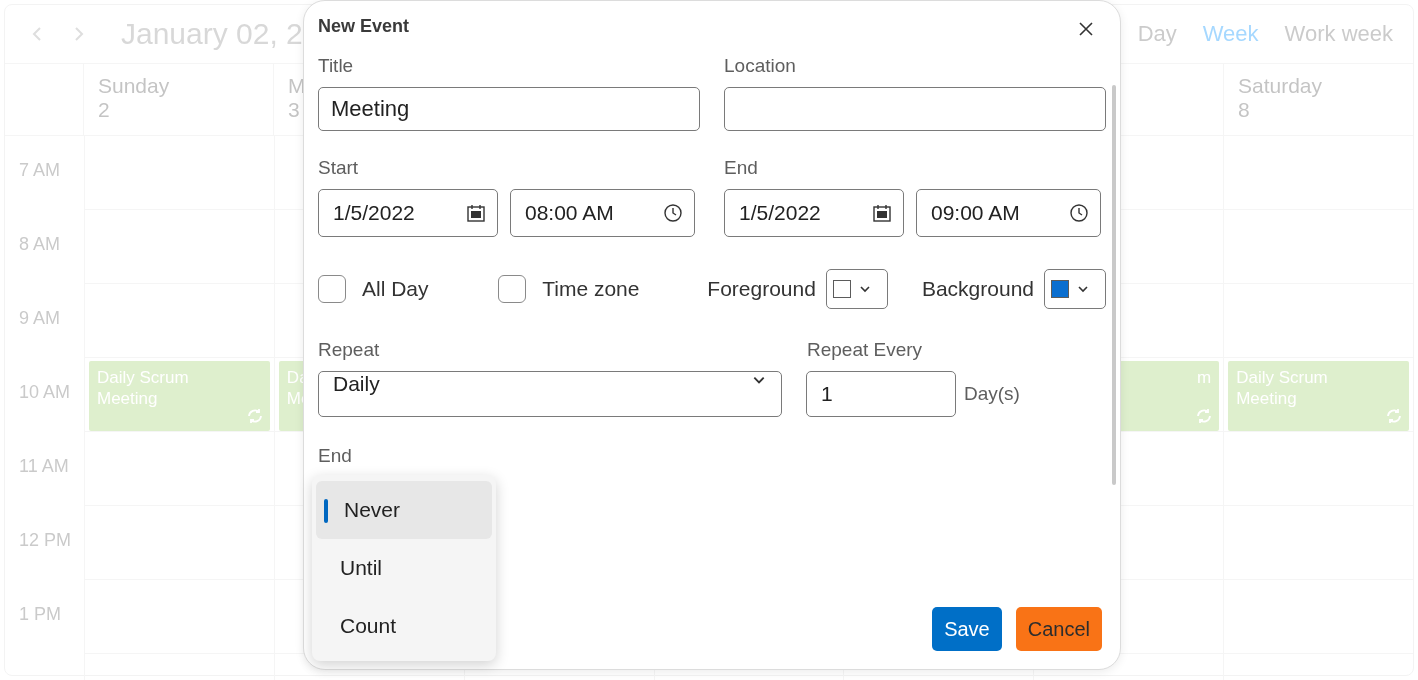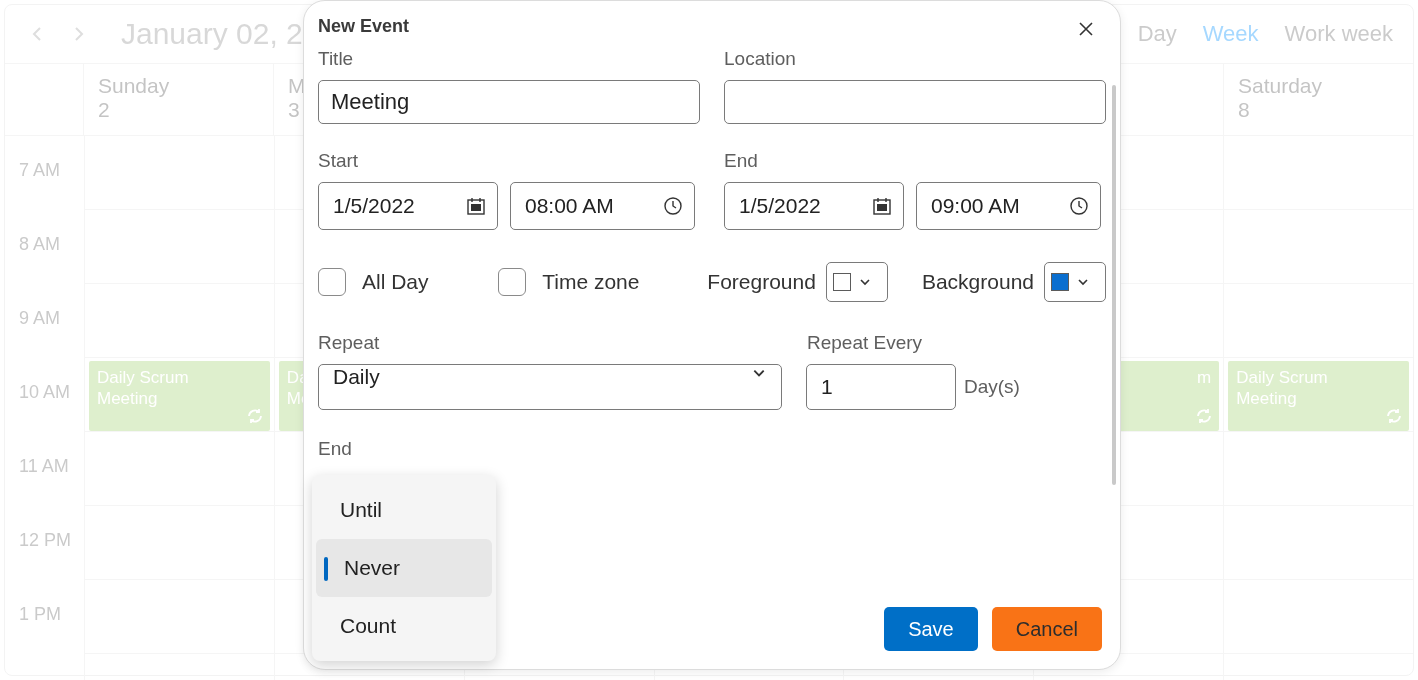--- a/index.html
+++ b/index.html
@@ -114,29 +114,29 @@
   .dd-item { height: 58px; display:flex; align-items:center; padding-left: 28px; font-size:21px; color:#222; cursor:pointer; position:relative;}
   .dd-item.selected { background: #e7e7e7; border-radius: 6px; margin: 0 4px;}
   .dd-item.selected::before {
     content:""; position:absolute; left:8px; top:18px; width:4px; height:24px; background:#0067c0; border-radius:2px;
   }
 
   .dlg-footer {
     position: absolute; right: 18px; bottom: 18px; display:flex; gap: 14px;
   }
   .btn {
-    height: 44px; padding: 0 24px; border-radius: 5px; font-size: 20px;
+    height: 44px; padding: 0 12px; border-radius: 5px; font-size: 20px;
     display:flex; align-items:center; justify-content:center; cursor:pointer; border:none;
   }
   .btn-primary { background: #006fc7; color:#fff; }
   .btn-secondary { background: #f97316; color:#2d2d2d; }
 
   
   .sect { margin-top: 20px; }
-  .sect.first { margin-top: 1px; align-items: flex-end; }
+  .sect.first { margin-top: 8px; align-items: flex-end; }
   .mid-row { display:flex; align-items:center; margin-top: 32px; gap: 0;}
   .mid-left { display:flex; align-items:center; width: 198px;}
   .mid-left2 { display:flex; align-items:center; width: 210px;}
   .color-group { display:flex; align-items:center; gap: 16px; margin-left:auto;}
   .color-group .pair { display:flex; align-items:center; margin-left: 18px;}
 </style>
 </head>
 <body>
 
 <div class="root">
@@ -446,17 +446,17 @@
       </div>
     </div>
 
     <div class="dlg-footer">
       <button class="btn btn-primary">Save</button>
       <button class="btn btn-secondary">Cancel</button>
     </div>
   </div>
 
   <div class="dropdown-open">
+    <div class="dd-item selected">Never</div>
     <div class="dd-item">Until</div>
-    <div class="dd-item selected">Never</div>
     <div class="dd-item">Count</div>
   </div>
 </div>
 
 </body></html>

